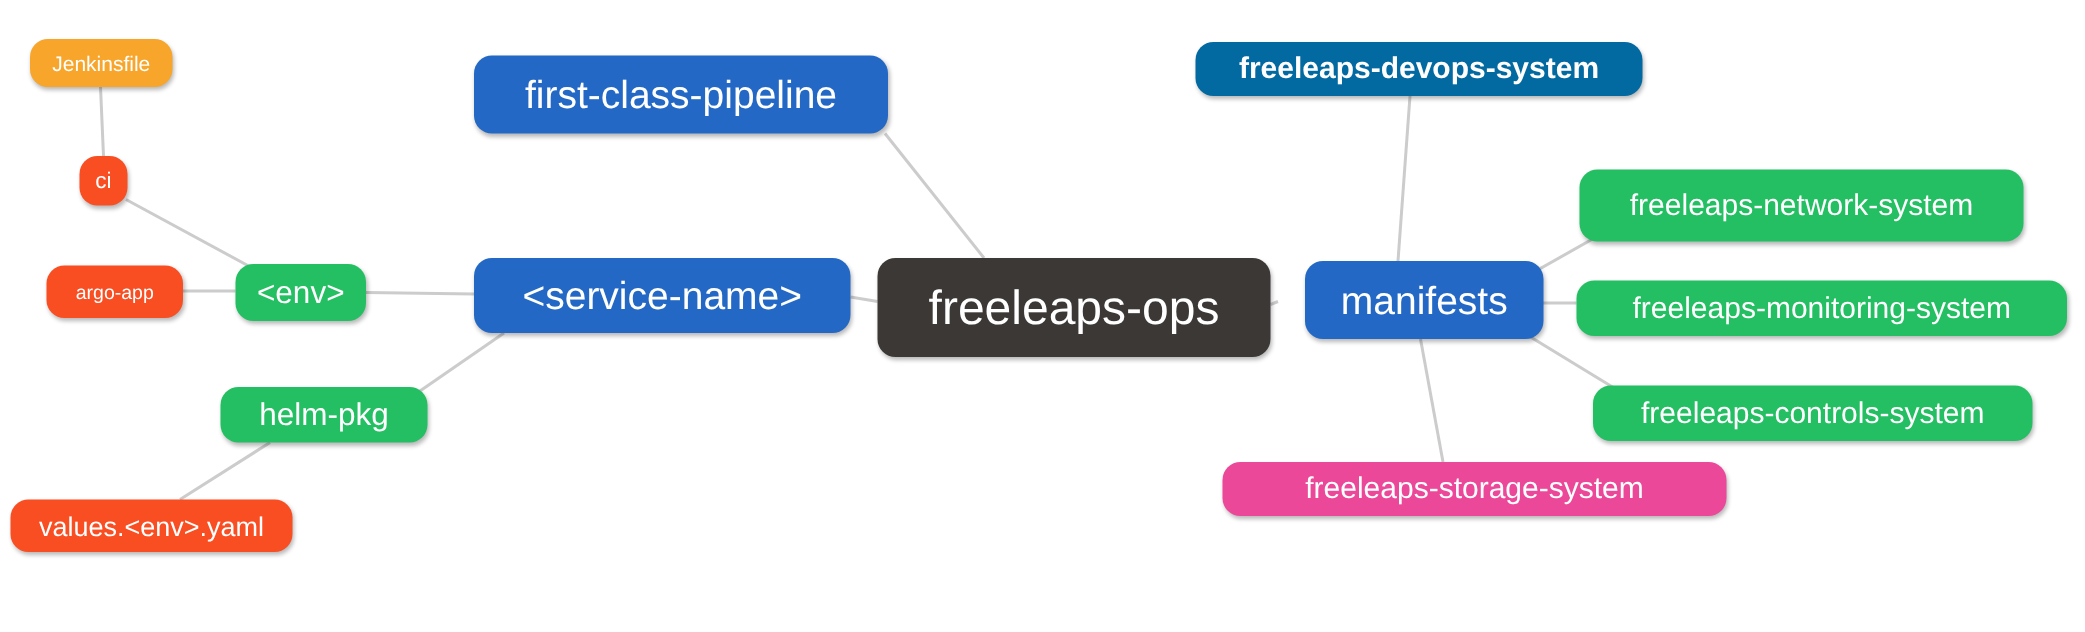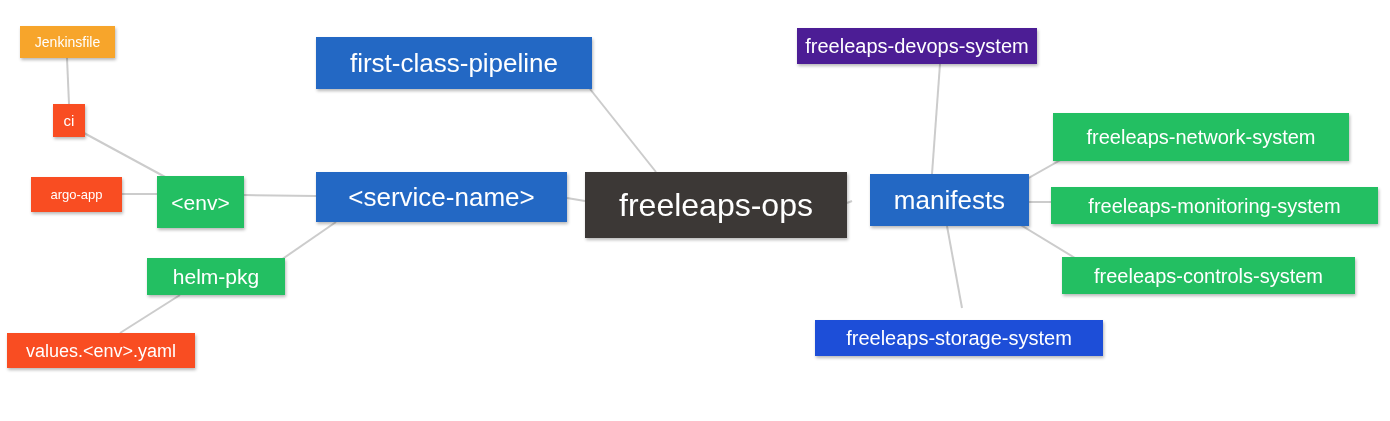--- a/index.html
+++ b/index.html
@@ -28,21 +28,21 @@
     width: 1390px;
     height: 421px;
     z-index: 2;
   }
   .node {
     position: absolute;
     display: flex;
     align-items: center;
     justify-content: center;
     color: #ffffff;
-    border-radius: 0;
+    border-radius: 12px;
     box-shadow: 1px 2px 3px rgba(0,0,0,0.28);
     white-space: nowrap;
     cursor: pointer;
     box-sizing: border-box;
     line-height: 1;
   }
 </style>
 </head>
 <body>
 
@@ -60,26 +60,26 @@
       <line x1="932" y1="174" x2="940" y2="64" stroke="#cccccc" stroke-width="2"></line>
       <line x1="1011" y1="188" x2="1080" y2="149" stroke="#cccccc" stroke-width="2"></line>
       <line x1="1011" y1="202" x2="1051" y2="202" stroke="#cccccc" stroke-width="2"></line>
       <line x1="1011" y1="219" x2="1075" y2="258" stroke="#cccccc" stroke-width="2"></line>
       <line x1="947" y1="226" x2="962" y2="308" stroke="#cccccc" stroke-width="2"></line>
     </svg>
   <div id="node-layer">
       <div class="node" style="left: 20px; top: 26px; width: 95px; height: 32px; font-size: 14px; background: rgb(247, 165, 43);">Jenkinsfile</div>
       <div class="node" style="left: 53px; top: 104px; width: 32px; height: 33px; font-size: 15px; background: rgb(249, 77, 34);">ci</div>
       <div class="node" style="left: 31px; top: 177px; width: 91px; height: 35px; font-size: 13px; background: rgb(249, 77, 34);">argo-app</div>
-      <div class="node" style="left: 157px; top: 176px; width: 87px; height: 52px; font-size: 21px; background: rgb(35, 191, 98);">&lt;env&gt;</div>
+      <div class="node" style="left: 157px; top: 176px; width: 87px; height: 38px; font-size: 21px; background: rgb(35, 191, 98);">&lt;env&gt;</div>
       <div class="node" style="left: 147px; top: 258px; width: 138px; height: 37px; font-size: 21px; background: rgb(35, 191, 98);">helm-pkg</div>
       <div class="node" style="left: 7px; top: 333px; width: 188px; height: 35px; font-size: 18px; background: rgb(249, 77, 34);">values.&lt;env&gt;.yaml</div>
       <div class="node" style="left: 316px; top: 172px; width: 251px; height: 50px; font-size: 26px; background: rgb(35, 104, 196);">&lt;service-name&gt;</div>
       <div class="node" style="left: 316px; top: 37px; width: 276px; height: 52px; font-size: 26px; background: rgb(35, 104, 196);">first-class-pipeline</div>
       <div class="node" style="left: 585px; top: 172px; width: 262px; height: 66px; font-size: 32px; background: rgb(60, 56, 54);">freeleaps-ops</div>
       <div class="node" style="left: 852px; top: 174px; width: 159px; height: 52px; font-size: 26px; background: rgb(35, 104, 196); margin-left: 18px;">manifests</div>
-      <div class="node" style="left: 797px; top: 28px; width: 240px; height: 36px; font-size: 20px; background: #4c1d95;">freeleaps-devops-system</div>
+      <div class="node" style="left: 797px; top: 28px; width: 298px; height: 36px; font-size: 20px; background: #0369a1; font-weight: bold;">freeleaps-devops-system</div>
       <div class="node" style="left: 1053px; top: 113px; width: 296px; height: 48px; font-size: 20px; background: rgb(35, 191, 98);">freeleaps-network-system</div>
       <div class="node" style="left: 1062px; top: 257px; width: 293px; height: 37px; font-size: 20px; background: rgb(35, 191, 98);">freeleaps-controls-system</div>
       <div class="node" style="left: 1051px; top: 187px; width: 327px; height: 37px; font-size: 20px; background: rgb(35, 191, 98);">freeleaps-monitoring-system</div>
-      <div class="node" style="left: 815px; top: 308px; width: 288px; height: 36px; font-size: 20px; background: #1d4ed8; margin-top: 12px;">freeleaps-storage-system</div>
+      <div class="node" style="left: 815px; top: 308px; width: 336px; height: 36px; font-size: 20px; background: #ec4899;">freeleaps-storage-system</div>
     </div>
 </div>
 
 </body></html>

